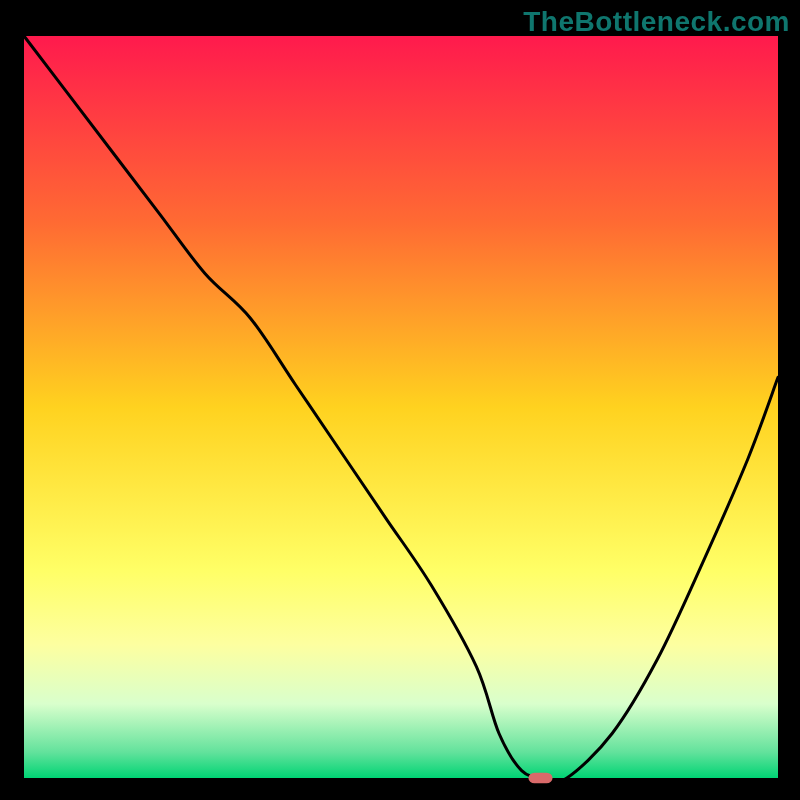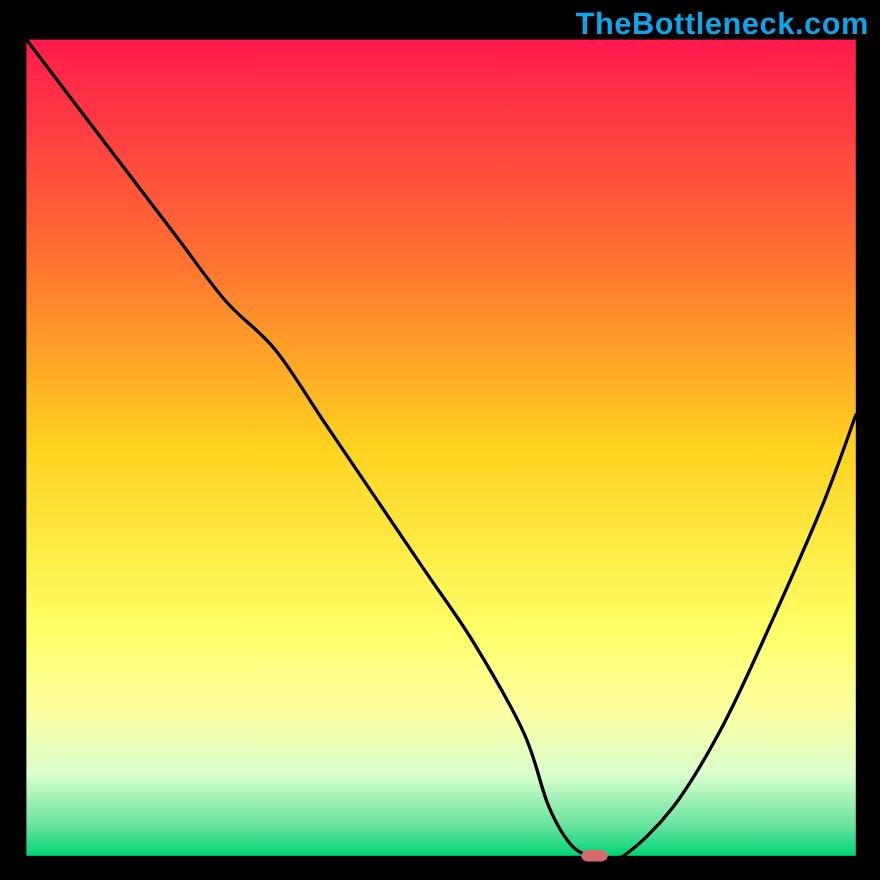--- a/index.html
+++ b/index.html
@@ -15,21 +15,21 @@
     width: 800px;
     height: 800px;
   }
   svg {
     display: block;
   }
   .watermark {
     position: absolute;
     top: 6px;
     right: 10px;
-    color: #0ea5e9;
+    color: #0f766e;
     font-family: Arial, Helvetica, sans-serif;
     font-size: 28px;
     font-weight: 600;
     letter-spacing: 0.5px;
     user-select: none;
   }
 </style>
 </head>
 <body>
 

